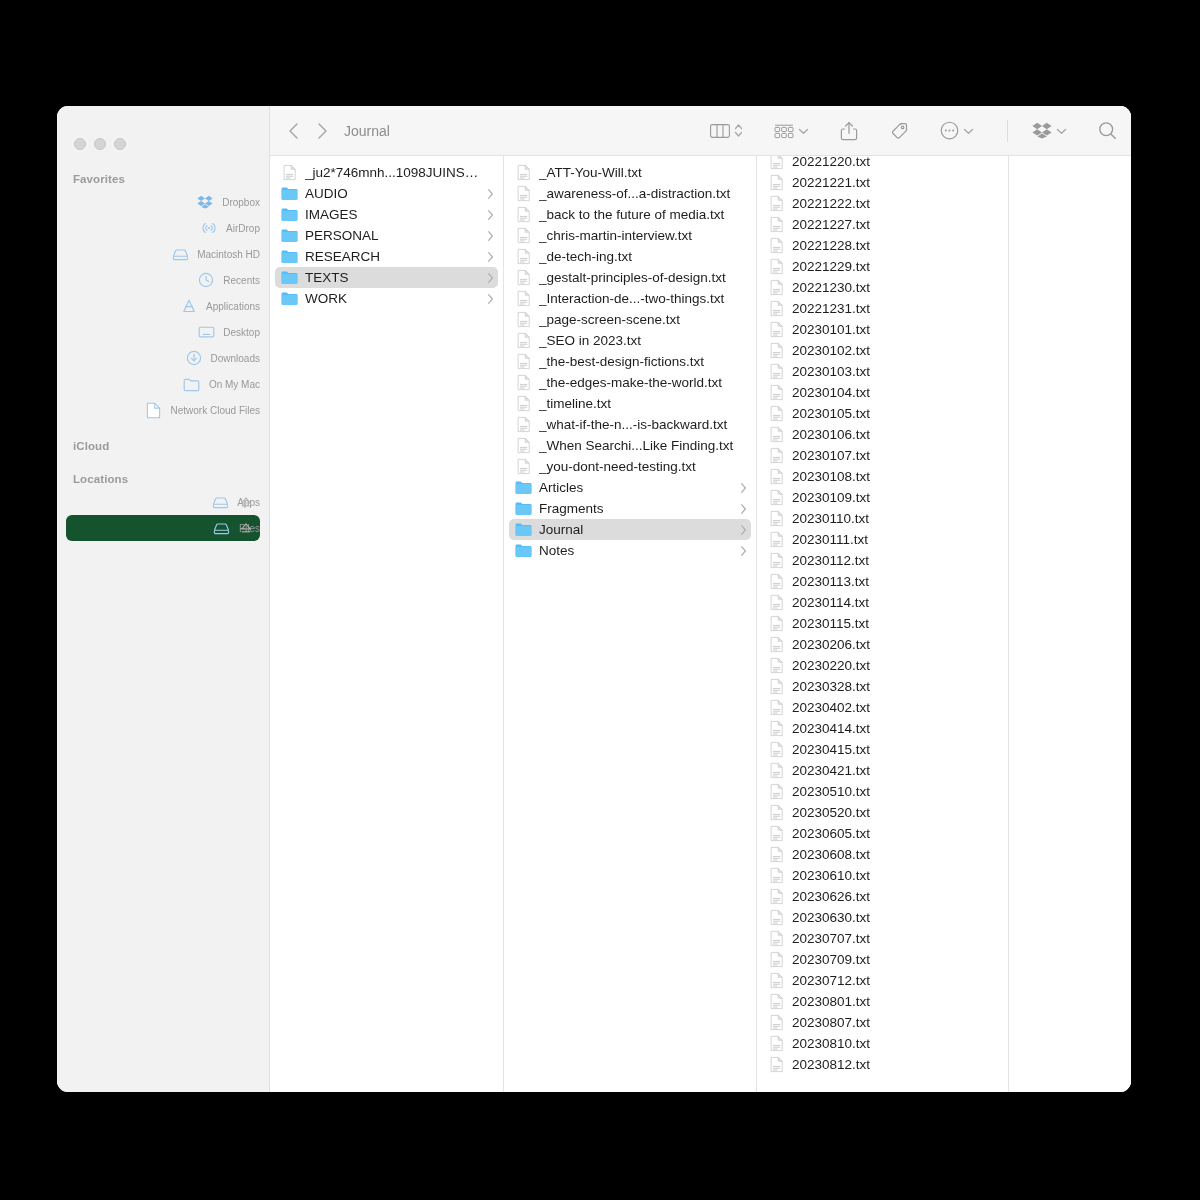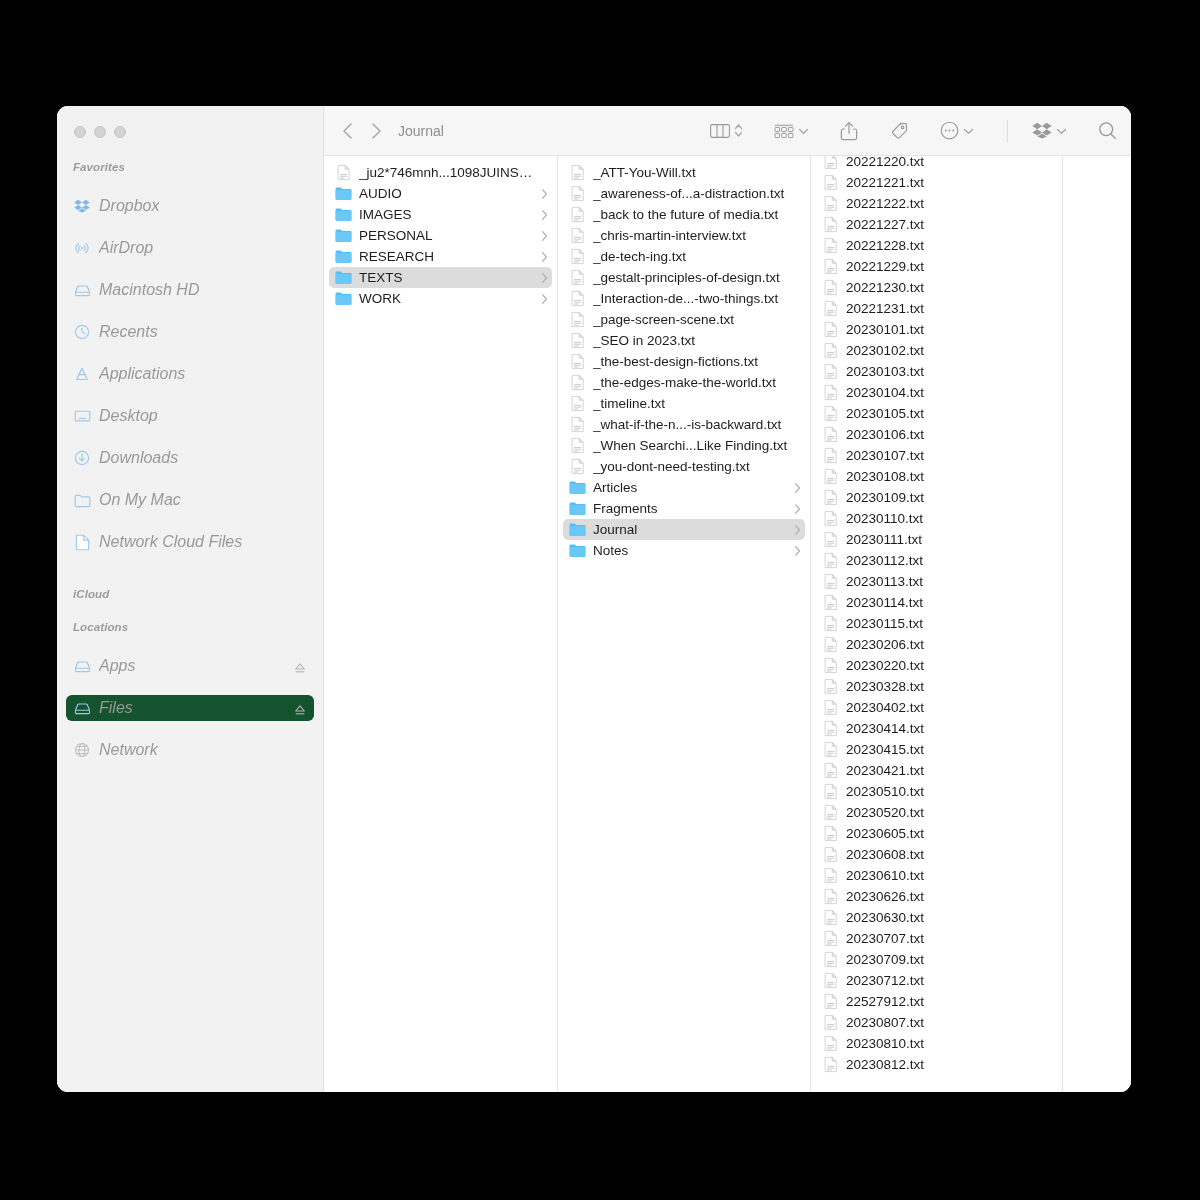--- a/index.html
+++ b/index.html
@@ -18,28 +18,27 @@
     background: #ffffff;
     border-radius: 11px;
     overflow: hidden;
     box-shadow: 0 22px 60px rgba(0,0,0,0.55);
     display: flex;
     flex-direction: row;
   }
 
   
   #sidebar {
-    width: 267px;
+    width: 213px;
     height: 100%;
     background: #f2f2f2;
     border-right: 1px solid #e0e0e0;
     flex: none;
     position: relative;
-    padding-top: 0;
-    font-style: italic;
+    padding-top: 12px;
   }
   .traffic-lights {
     height: 52px;
     display: flex;
     align-items: center;
     padding-left: 17px;
     gap: 8px;
   }
   .tl-dot {
     width: 12px; height: 12px;
@@ -52,26 +51,27 @@
     font-weight: 700;
     color: #9b9b9b;
     padding: 3px 0 4px 16px;
     letter-spacing: 0.1px;
   }
   .sb-section.spaced { padding-top: 17px; }
   .sb-item {
     height: 26px;
     display: flex;
     align-items: center;
-    margin: 16px 9px;
+    margin: 0 9px;
     padding-left: 7px;
     border-radius: 6px;
-    font-size: 16px;
+    font-size: 10px;
     color: #999999;
     position: relative;
+    justify-content: flex-end;
   }
   .sb-item.selected { background: #14532d; }
   .sb-ico {
     width: 18px; height: 18px;
     margin-right: 8px;
     flex: none;
     display: flex;
     align-items: center;
     justify-content: center;
   }
@@ -305,32 +305,20 @@
               <path d="M1.4 10.2 3.7 4.8a1.3 1.3 0 0 1 1.2-0.8h7.2a1.3 1.3 0 0 1 1.2 0.8l2.3 5.4"></path>
               <rect x="1.4" y="10.2" width="14.2" height="3.4" rx="1.2"></rect>
             </svg>
           </span>
           <span class="sb-label">Files</span>
           <span class="sb-eject"><svg width="12" height="12" viewBox="0 0 12 12" fill="none" stroke="#b3b3b3" stroke-width="1.1" stroke-linejoin="round">
               <path d="M6 1.8 10.3 7H1.7z"></path>
               <line x1="1.7" y1="9.8" x2="10.3" y2="9.8"></line>
             </svg></span>
         </div>
-        <div class="sb-item">
-          <span class="sb-ico">
-            <svg width="16" height="16" viewBox="0 0 16 16" fill="none" stroke="#c2c2c2" stroke-width="1.1">
-              <circle cx="8" cy="8" r="6.5"></circle>
-              <ellipse cx="8" cy="8" rx="2.9" ry="6.5"></ellipse>
-              <line x1="1.5" y1="8" x2="14.5" y2="8"></line>
-              <line x1="2.7" y1="4.4" x2="13.3" y2="4.4"></line>
-              <line x1="2.7" y1="11.6" x2="13.3" y2="11.6"></line>
-            </svg>
-          </span>
-          <span class="sb-label">Network</span>
-        </div>
       </div>
   </div>
 
   <div id="content">
 
     <div id="toolbar">
       <div class="nav-group">
         <div class="tb-btn">
           <svg width="11" height="18" viewBox="0 0 11 18" fill="none" stroke="currentColor" stroke-width="1.5" stroke-linecap="round" stroke-linejoin="round">
               <polyline points="9,2 2,9 9,16"></polyline>
@@ -1671,21 +1659,21 @@
                 <svg width="17" height="17" viewBox="0 0 17 17">
                   <path d="M3.1 1.4h7.1l4 3.9v10.3H3.1z" fill="#ffffff" stroke="#c9c9c9" stroke-width="0.8"></path>
                   <path d="M10.2 1.4l4 3.9h-4z" fill="#e6e6e6" stroke="#c9c9c9" stroke-width="0.7"></path>
                   <g stroke="#bbbbbb" stroke-width="0.75">
                     <line x1="5" y1="10.4" x2="12.2" y2="10.4"></line>
                     <line x1="5" y1="12.2" x2="12.2" y2="12.2"></line>
                     <line x1="5" y1="14" x2="9.6" y2="14"></line>
                   </g>
                 </svg>
               </span>
-              <span class="row-label">22527912.txt</span>
+              <span class="row-label">20230801.txt</span>
               <span class="row-chev hidden">
                 <svg width="7" height="12" viewBox="0 0 7 12" fill="none" stroke="currentColor" stroke-width="1.2" stroke-linecap="round" stroke-linejoin="round">
                   <polyline points="1.6,1.6 5.4,6 1.6,10.4"></polyline>
                 </svg>
               </span>
             </div>
             <div class="row">
               <span class="row-ico">
                 <svg width="17" height="17" viewBox="0 0 17 17">
                   <path d="M3.1 1.4h7.1l4 3.9v10.3H3.1z" fill="#ffffff" stroke="#c9c9c9" stroke-width="0.8"></path>

